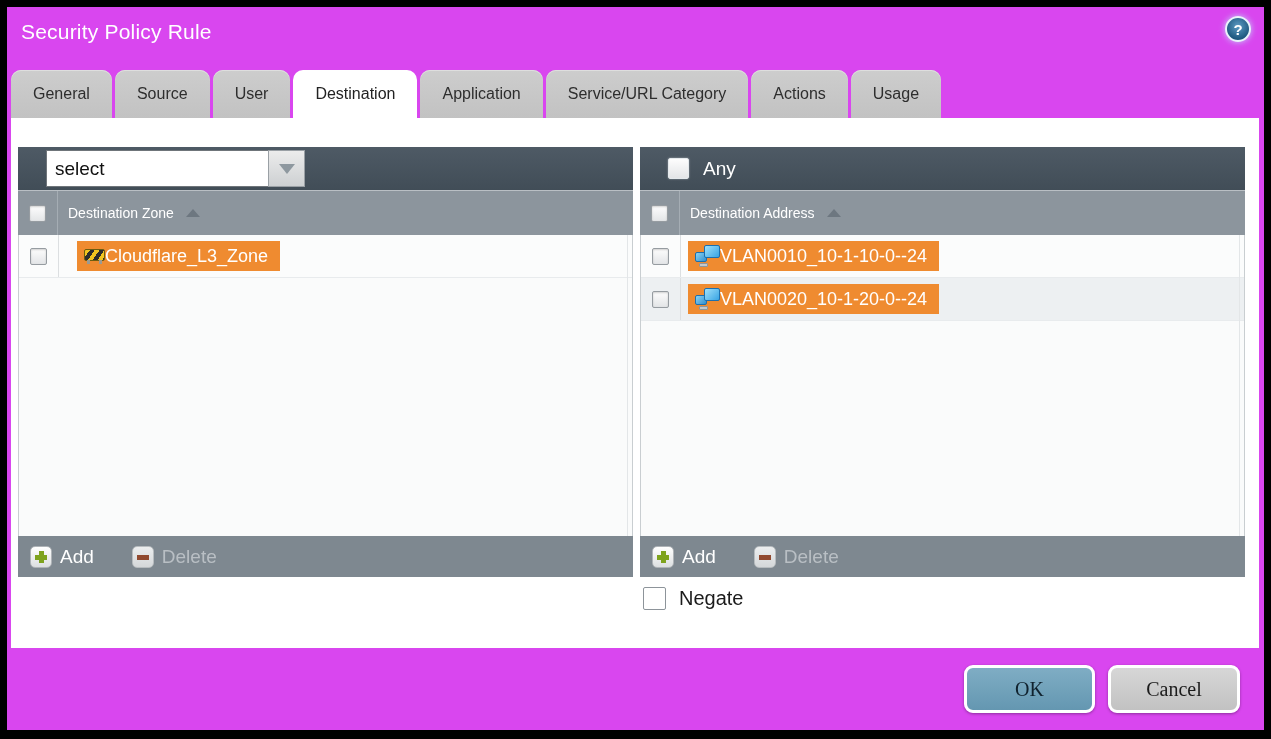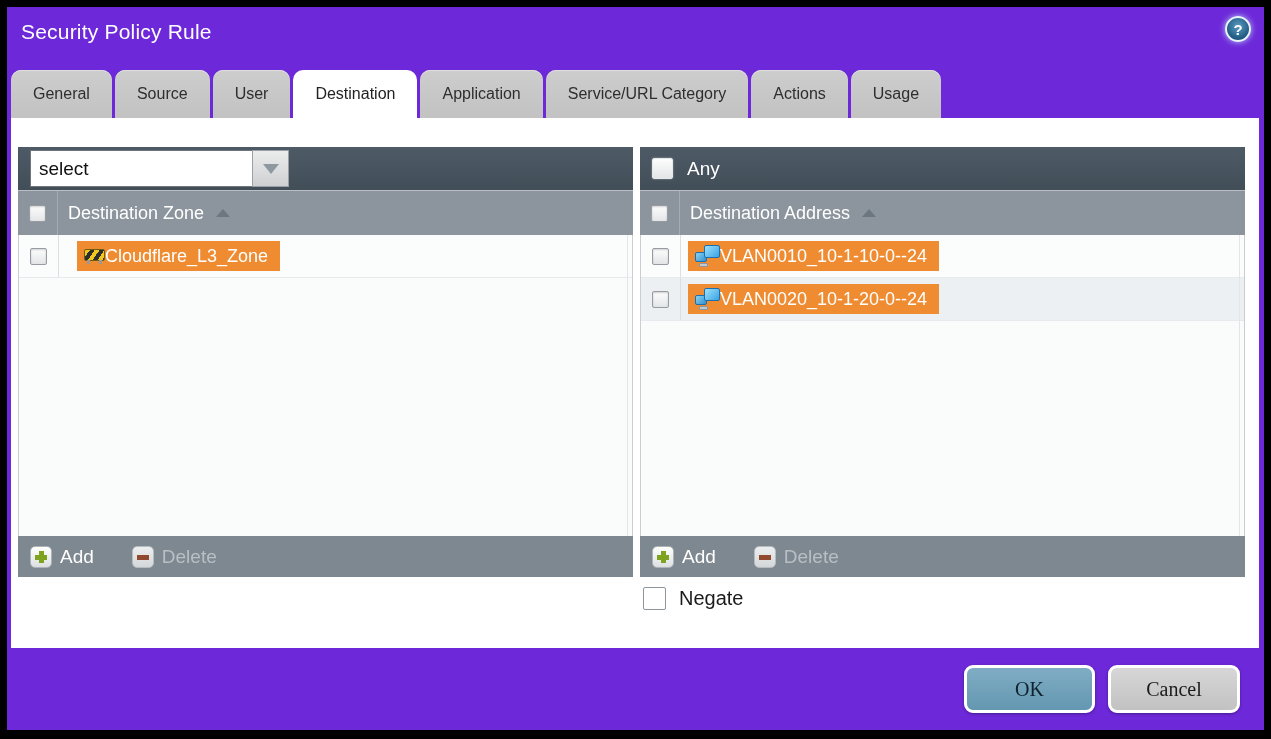--- a/index.html
+++ b/index.html
@@ -1,20 +1,20 @@
 <!DOCTYPE html>
 <html><head>
 <meta charset="utf-8">
 <style>
   * { margin:0; padding:0; box-sizing:border-box; }
   html,body { width:1271px; height:739px; overflow:hidden; }
   body { background:#000; font-family:"Liberation Sans", sans-serif; position:relative; }
 
   .dialog { position:absolute; left:7px; top:7px; width:1257px; height:723px;
-            background:#6d28d9; }
+            background:#d946ef; }
 
   
   .title { position:absolute; left:14px; top:13px; color:#fff; font-size:21px;
            letter-spacing:.2px; }
   .help-icon { position:absolute; right:13px; top:9px; width:26px; height:26px;
            border-radius:50%; background:radial-gradient(circle at 50% 38%, #5d9cc4, #1d577e 72%);
            border:2px solid #e9f4fb; box-shadow:0 0 6px rgba(190,225,248,.9);
            display:flex; align-items:center; justify-content:center;
            color:#fff; font-weight:bold; font-size:15px; cursor:pointer; }
 
@@ -28,21 +28,21 @@
   
   .sheet { position:absolute; left:4px; top:111px; width:1248px; height:530px;
            background:#fff; z-index:2; }
 
   
   .panel { position:absolute; top:29px; height:430px; display:flex; flex-direction:column; }
   .panel-zone    { left:7px;   width:615px; }
   .panel-address { left:629px; width:605px; }
 
   .panel-top { height:43px; background:linear-gradient(#4e5a65,#414d57); flex:0 0 auto;
-               display:flex; align-items:center; padding-left:12px; }
+               display:flex; align-items:center; padding-left:28px; }
 
   .combo { display:flex; align-items:stretch; height:37px; }
   .combo input { width:222px; border:1px solid #6f757a; border-right:none; font-size:19px;
                  padding:0 8px; color:#111; background:#fff; outline:none;
                  font-family:"Liberation Sans", sans-serif; }
   .combo-btn { width:37px; background:linear-gradient(#ececec,#cdd0d2); border:1px solid #9aa0a5;
                display:flex; align-items:center; justify-content:center; cursor:pointer; }
   .combo-btn .arr { width:0; height:0; border-left:8px solid transparent;
                border-right:8px solid transparent; border-top:10px solid #8e989f; }
 
@@ -50,21 +50,21 @@
   .cb { display:inline-block; width:17px; height:17px; border:1px solid #969ca1; border-radius:2px;
         background:linear-gradient(#fdfdfd,#e3e5e7); box-shadow:inset 0 1px 2px rgba(0,0,0,.18);
         cursor:pointer; flex:0 0 auto; }
   .cb.big { width:21px; height:21px; border:1px solid #e4e9ec; box-shadow:0 0 2px rgba(255,255,255,.5); }
   .any-label { color:#fff; font-size:19px; margin-left:14px; }
 
   .col-header { height:45px; background:#8c959d; border-top:1px solid #b9bfc4; flex:0 0 auto;
                 display:flex; align-items:center; }
   .cb-col { width:40px; display:flex; justify-content:center; align-self:stretch;
             align-items:center; border-right:1px solid #a5adb4; flex:0 0 auto; }
-  .col-title { color:#fff; font-size:18px; margin-left:10px; }
+  .col-title { color:#fff; font-size:14px; margin-left:10px; }
   .sort-arrow { width:0; height:0; border-left:7px solid transparent; border-right:7px solid transparent;
                 border-bottom:8px solid #6d7density;} 
   .sort-arrow { border-bottom:8px solid #6d7780; margin-left:12px; }
 
   .rows-area { flex:1 1 auto; background:#fafbfb; position:relative;
                border-left:1px solid #c9ced1; border-right:1px solid #c9ced1; overflow:hidden; }
   .rows-area::after { content:""; position:absolute; top:0; bottom:0; right:4px;
                border-left:1px solid #e3e6e8; }
   .row { height:43px; display:flex; align-items:center; border-bottom:1px solid #e8ebed;
          background:#fbfcfc; }

